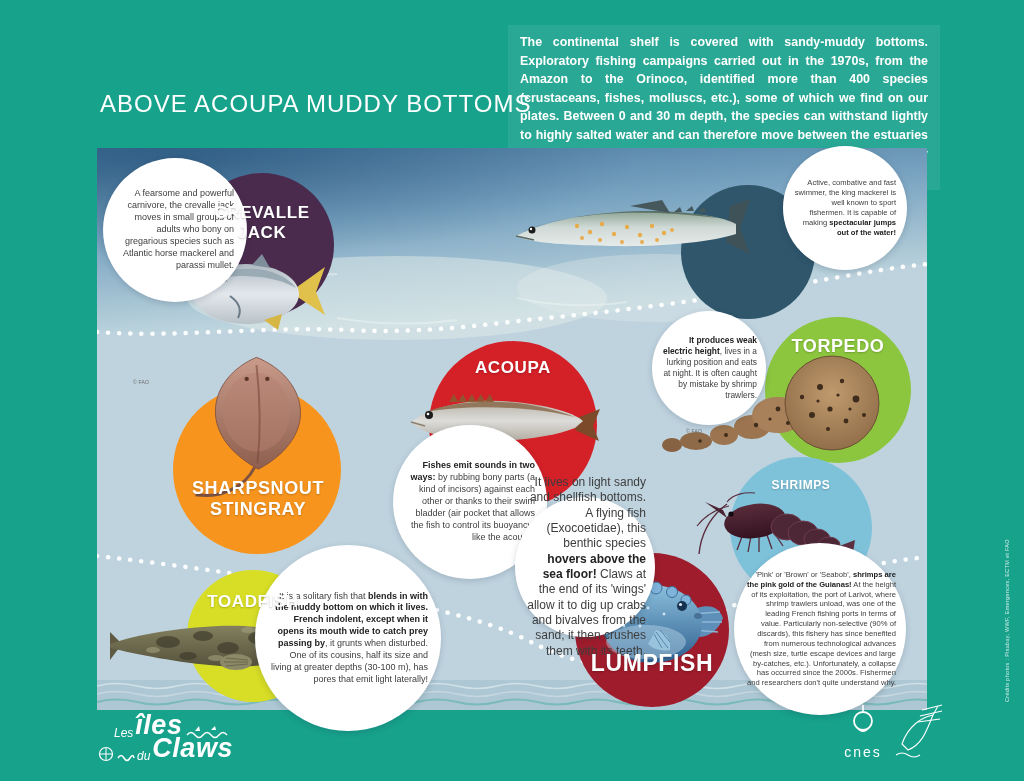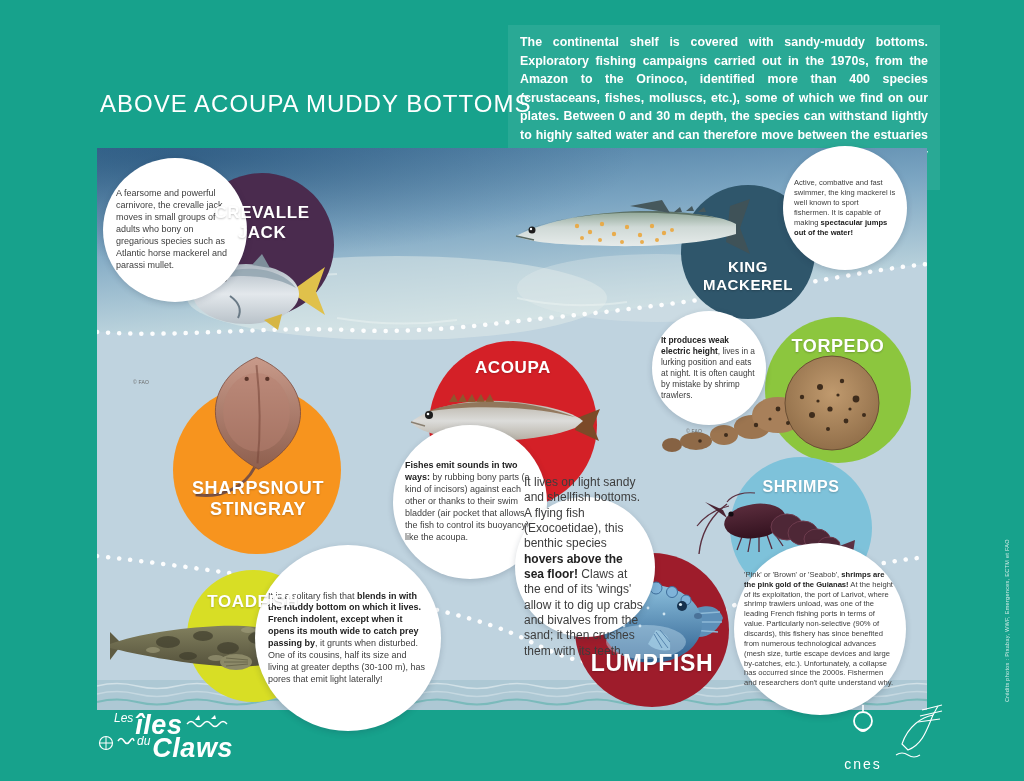--- a/index.html
+++ b/index.html
@@ -4,42 +4,42 @@
 <style>
   html,body{margin:0;padding:0;background:#0d8475;}
   #poster{position:relative;width:1024px;height:781px;background:#17a28c;overflow:hidden;
           font-family:"Liberation Sans",sans-serif;}
   .abs{position:absolute;}
   .circle{position:absolute;border-radius:50%;}
   .fish{position:absolute;}
   .label{position:absolute;color:#fff;font-weight:700;text-align:center;letter-spacing:.6px;
          line-height:1.18;text-shadow:0 1px 2px rgba(0,0,0,.22);z-index:4;}
   .bubble{position:absolute;border-radius:50%;background:#fff;display:flex;align-items:center;
-          justify-content:center;text-align:left;color:#3d3d3d;z-index:3;
+          justify-content:center;text-align:right;color:#3d3d3d;z-index:3;
           box-shadow:0 2px 6px rgba(20,40,60,.18);}
   .bubble p{margin:0;}
   .bubble b{color:#222;}
   .credit{position:absolute;font-size:5px;color:#6b6b6b;z-index:5;letter-spacing:.2px;}
   #title{position:absolute;left:100px;top:40px;color:#fff;font-size:34px;font-weight:700;
          letter-spacing:.8px;margin:0;}
   #subtitle{position:absolute;left:100px;top:90px;color:#fff;font-size:24px;font-weight:400;
             letter-spacing:1px;margin:0;}
   #intro{position:absolute;left:508px;top:25px;width:432px;box-sizing:border-box;
          background:rgba(255,255,255,.08);color:#fff;font-size:12.4px;font-weight:700;
          line-height:1.5;text-align:justify;padding:8px 12px;}
   .z1{z-index:1}.z2{z-index:2}
   
   #iles-logo{position:absolute;left:98px;top:712px;color:#fff;z-index:6;}
   #iles-logo .sm{font-size:12px;font-style:italic;margin-right:2px;}
   #iles-logo .big{font-size:27px;font-weight:700;font-style:italic;letter-spacing:.5px;}
-  #iles-l1,#iles-l2{display:flex;align-items:flex-start;line-height:1;}
+  #iles-l1,#iles-l2{display:flex;align-items:flex-end;line-height:1;}
   #iles-l1{margin-left:16px;}
   #iles-l2{margin-top:-4px;}
   #cnes-logo{position:absolute;left:834px;top:704px;width:58px;text-align:center;color:#fff;z-index:6;}
-  #cnes-word{font-size:14px;letter-spacing:2px;margin-top:14px;}
+  #cnes-word{font-size:14px;letter-spacing:2px;margin-top:2px;}
   #partner-logo{position:absolute;left:888px;top:702px;z-index:6;}
   #credits-vertical{position:absolute;left:1004px;top:702px;width:172px;transform:rotate(-90deg);
                     transform-origin:0 0;font-size:5.5px;color:rgba(255,255,255,.8);
                     letter-spacing:.3px;white-space:nowrap;z-index:6;}
 </style>
 </head>
 <body>
 
 <div id="poster">
 
@@ -125,21 +125,20 @@
       <circle cx="110" cy="52" r="2"></circle>
         <circle cx="70" cy="48" r="2"></circle>
         <circle cx="130" cy="52" r="2"></circle>
       <circle cx="145" cy="50" r="2"></circle>
         <circle cx="160" cy="40" r="2"></circle>
     </g>
     <circle cx="20" cy="40" r="3.5" fill="#1c1c1c"></circle>
       <circle cx="19" cy="39" r="1.2" fill="#fff"></circle>
     <path d="M4,46 L22,50" stroke="#5a6a62" stroke-width="1.5" fill="none"></path>
   </svg>
-  <div class="label" style="left:688px;top:258px;width:120px;font-size:15px">KING MACKEREL</div>
   <div class="bubble" style="left:783px;top:146px;width:124px;height:124px;font-size:7.6px;line-height:1.32">
     <p style="width:102px"><span>Active, combative and fast swimmer, the king mackerel is well known to sport fishermen. It is capable of making </span><b>spectacular jumps out of the water!</b><span></span></p>
   </div>
 
   <div class="circle z1" style="left:429px;top:341px;width:168px;height:168px;background:#d42027"></div>
   <div class="label" style="left:449px;top:358px;width:128px;font-size:17px">ACOUPA</div>
   <svg class="fish z2" style="left:405px;top:388px" width="195" height="67" viewBox="0 0 195 67">
     <defs>
         <linearGradient id="ag" x1="0" y1="0" x2="0" y2="1">
       <stop offset="0" stop-color="#b8b2a6"></stop>
@@ -286,21 +285,21 @@
         <circle cx="44" cy="56" r="1.4"></circle>
         <circle cx="28" cy="56" r="1.4"></circle>
       </g>
   </svg>
   <div class="label" style="left:585px;top:650px;width:134px;font-size:23px">LUMPFISH</div>
   <div class="bubble" style="left:515px;top:497px;width:140px;height:140px;font-size:12px;line-height:1.28">
     <p style="width:122px"><span>It lives on light sandy and shellfish bottoms. A flying fish (Exocoetidae), this benthic species </span><b>hovers above the sea floor!</b><span> Claws at the end of its 'wings' allow it to dig up crabs and bivalves from the sand; it then crushes them with its teeth.</span></p>
   </div>
 
   <div class="circle z1" style="left:730px;top:457px;width:142px;height:142px;background:#7ec2da"></div>
-  <div class="label" style="left:740px;top:478px;width:122px;font-size:16px">SHRIMPS</div>
+  <div class="label" style="left:740px;top:478px;width:122px;font-size:12px">SHRIMPS</div>
   <svg class="fish z2" style="left:693px;top:490px" width="164" height="76" viewBox="0 0 164 76">
     <defs>
         <linearGradient id="sg2" x1="0" y1="0" x2="0" y2="1">
       <stop offset="0" stop-color="#5a2c3c"></stop>
           <stop offset="1" stop-color="#33121f"></stop>
     </linearGradient>
       </defs>
     <path d="M34,14 C18,26 8,44 6,64" stroke="#5a3040" stroke-width="1.4" fill="none"></path>
     <path d="M36,16 C20,20 10,28 4,36" stroke="#5a3040" stroke-width="1.2" fill="none"></path>
     <path d="M34,12 C40,4 52,2 62,3" stroke="#5a3040" stroke-width="1.2" fill="none"></path>

